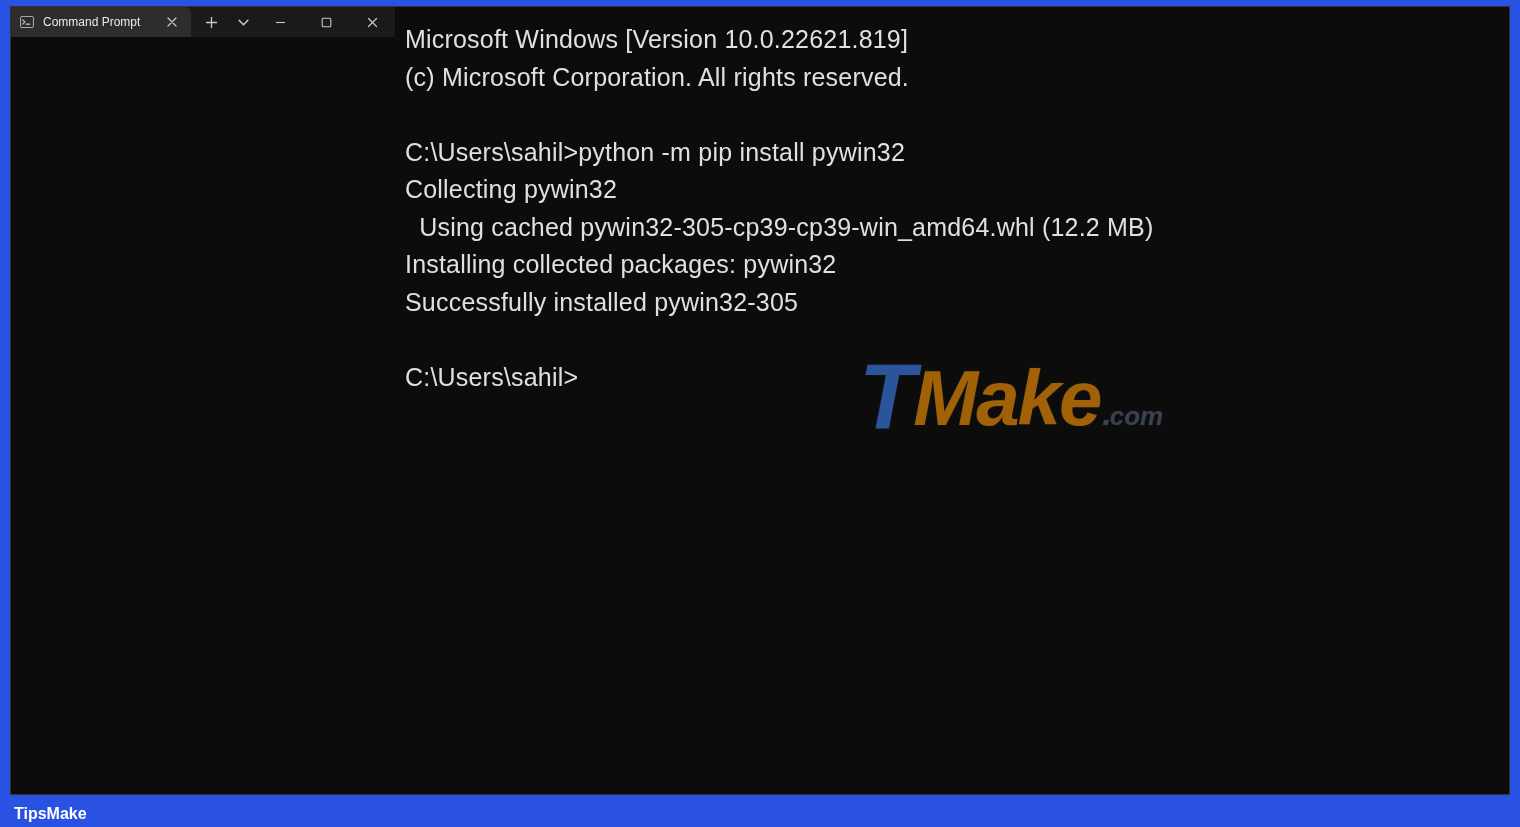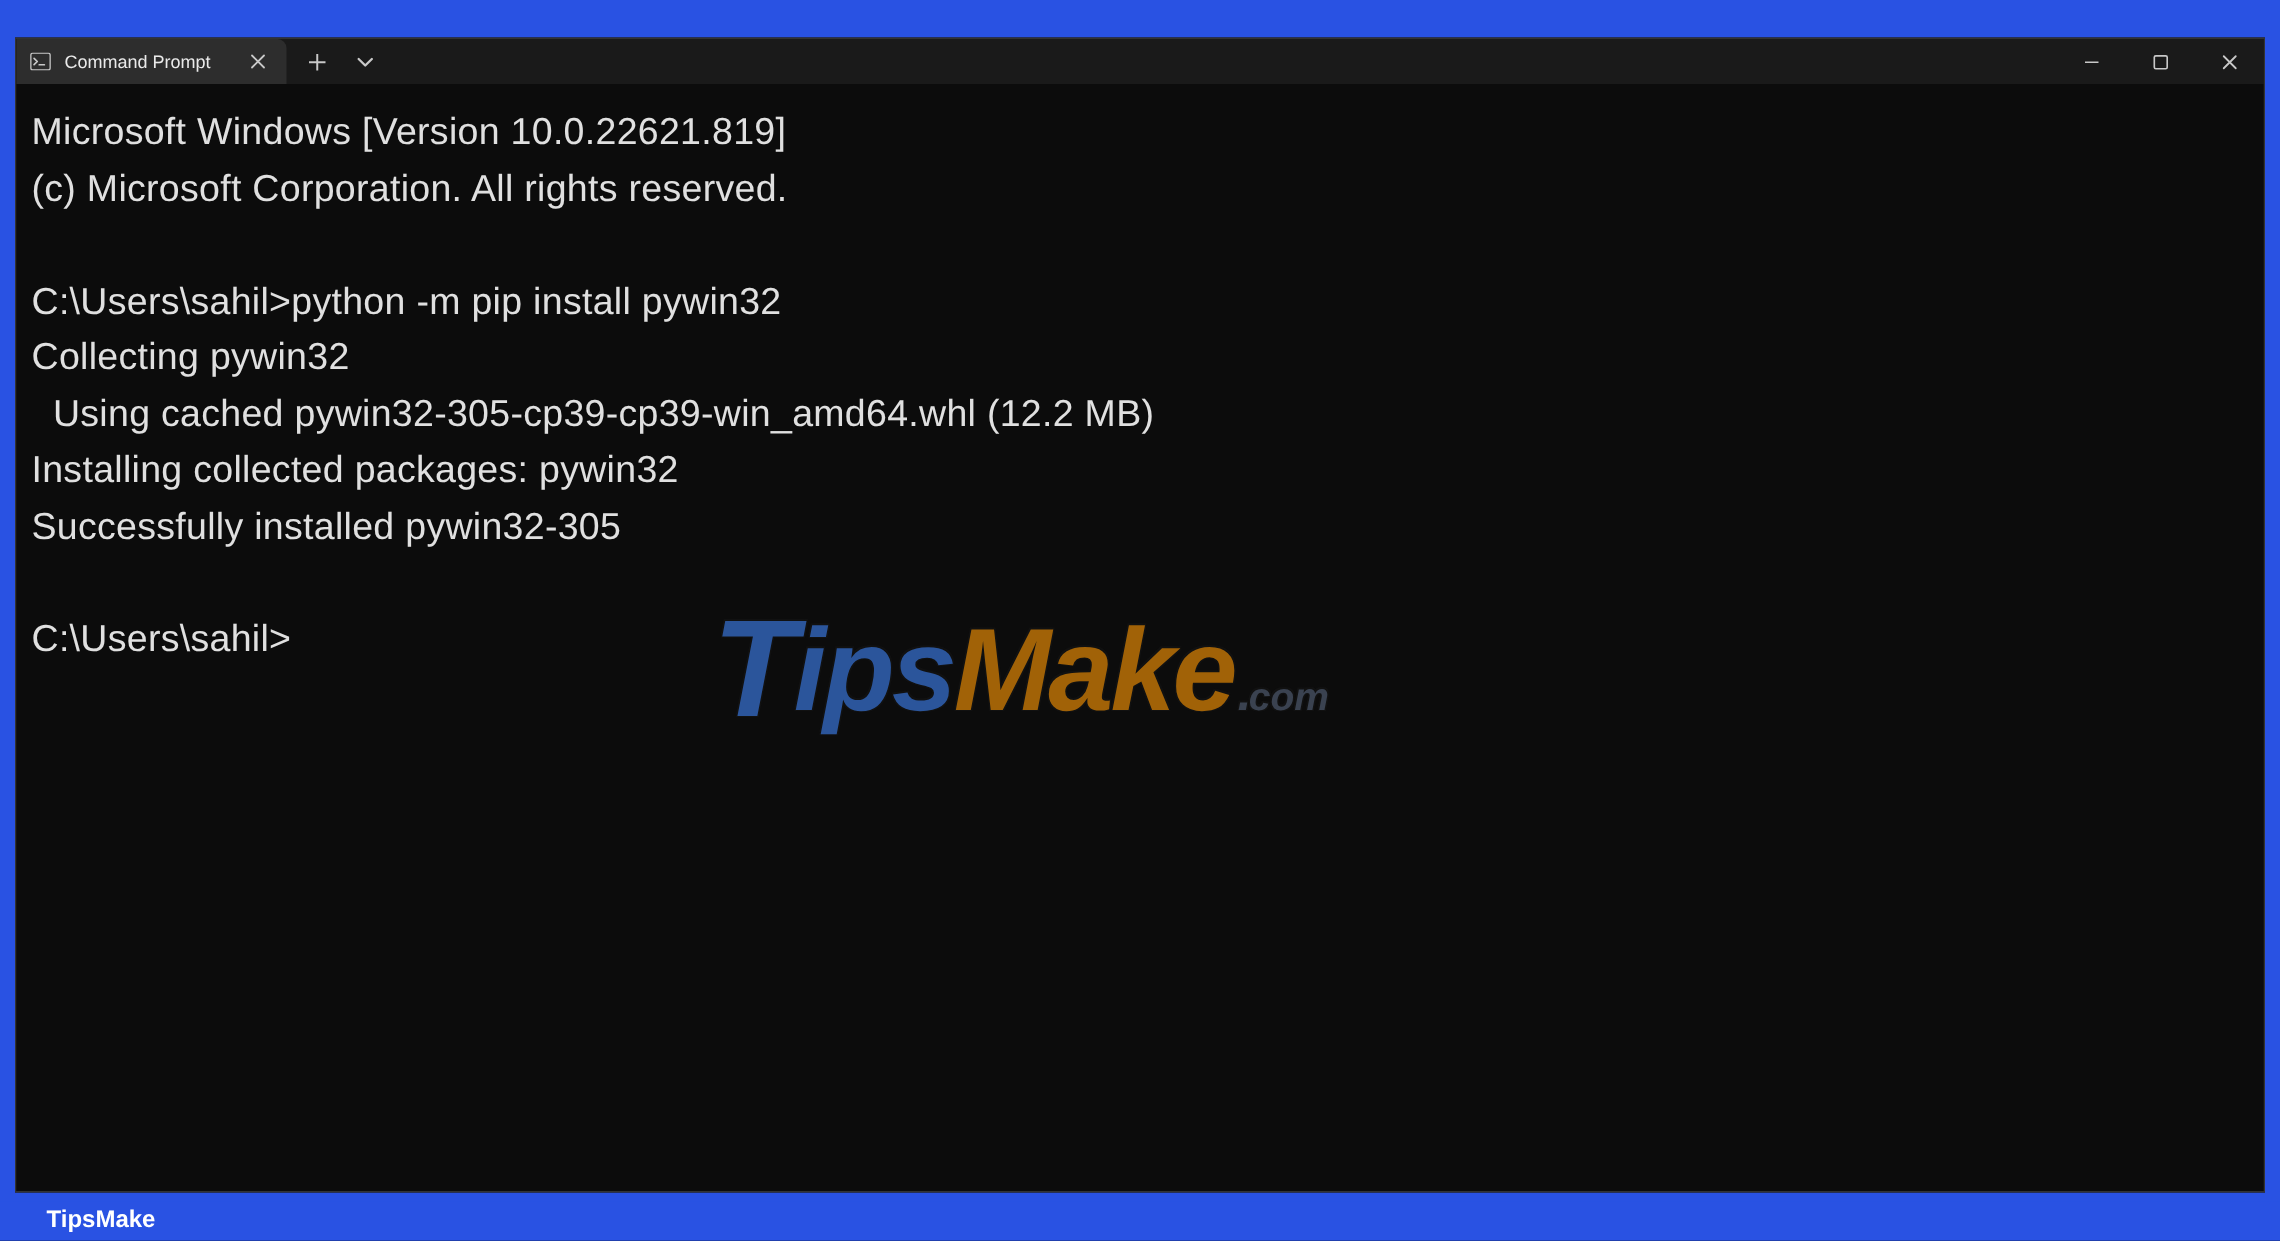--- a/index.html
+++ b/index.html
@@ -17,22 +17,21 @@
     }
     .outer-frame {
       position: absolute;
       top: 6px;
       left: 10px;
       right: 10px;
       bottom: 32px;
       background: #0c0c0c;
       border: 1px solid #333;
       display: flex;
-      flex-direction: column;
-      margin-top: 19px;
+      flex-direction: row;
     }
     .title-bar {
       height: 30px;
       background: #1a1a1a;
       display: flex;
       align-items: stretch;
       color: #c8c8c8;
       flex-shrink: 0;
     }
     .tab {
@@ -161,21 +160,21 @@
       left: 0;
       right: 0;
       bottom: 0;
       height: 26px;
       background: #2952e3;
       color: #fff;
       font-weight: 700;
       font-size: 16px;
       display: flex;
       align-items: center;
-      padding-left: 31px;
+      padding-left: 14px;
     }
   </style>
 </head>
 <body>
 
 <div class="outer-frame">
   <div class="title-bar">
     <div class="tab">
       <span class="tab-icon">
         <svg viewBox="0 0 16 14">
@@ -231,21 +230,20 @@
 Collecting pywin32
   Using cached pywin32-305-cp39-cp39-win_amd64.whl (12.2 MB)
 Installing collected packages: pywin32
 Successfully installed pywin32-305
 
 C:\Users\sahil&gt;</pre>
 
     <div class="watermark">
       <span class="wm-main">
         <span class="wm-t">T</span>
-          <span class="wm-ips">ips</span>
           <span class="wm-make">Make</span>
           <span class="wm-dot">.</span>
           <span class="wm-com">com</span>
       </span>
     </div>
   </div>
 </div>
 
 <div class="footer">
   <span>TipsMake</span>

